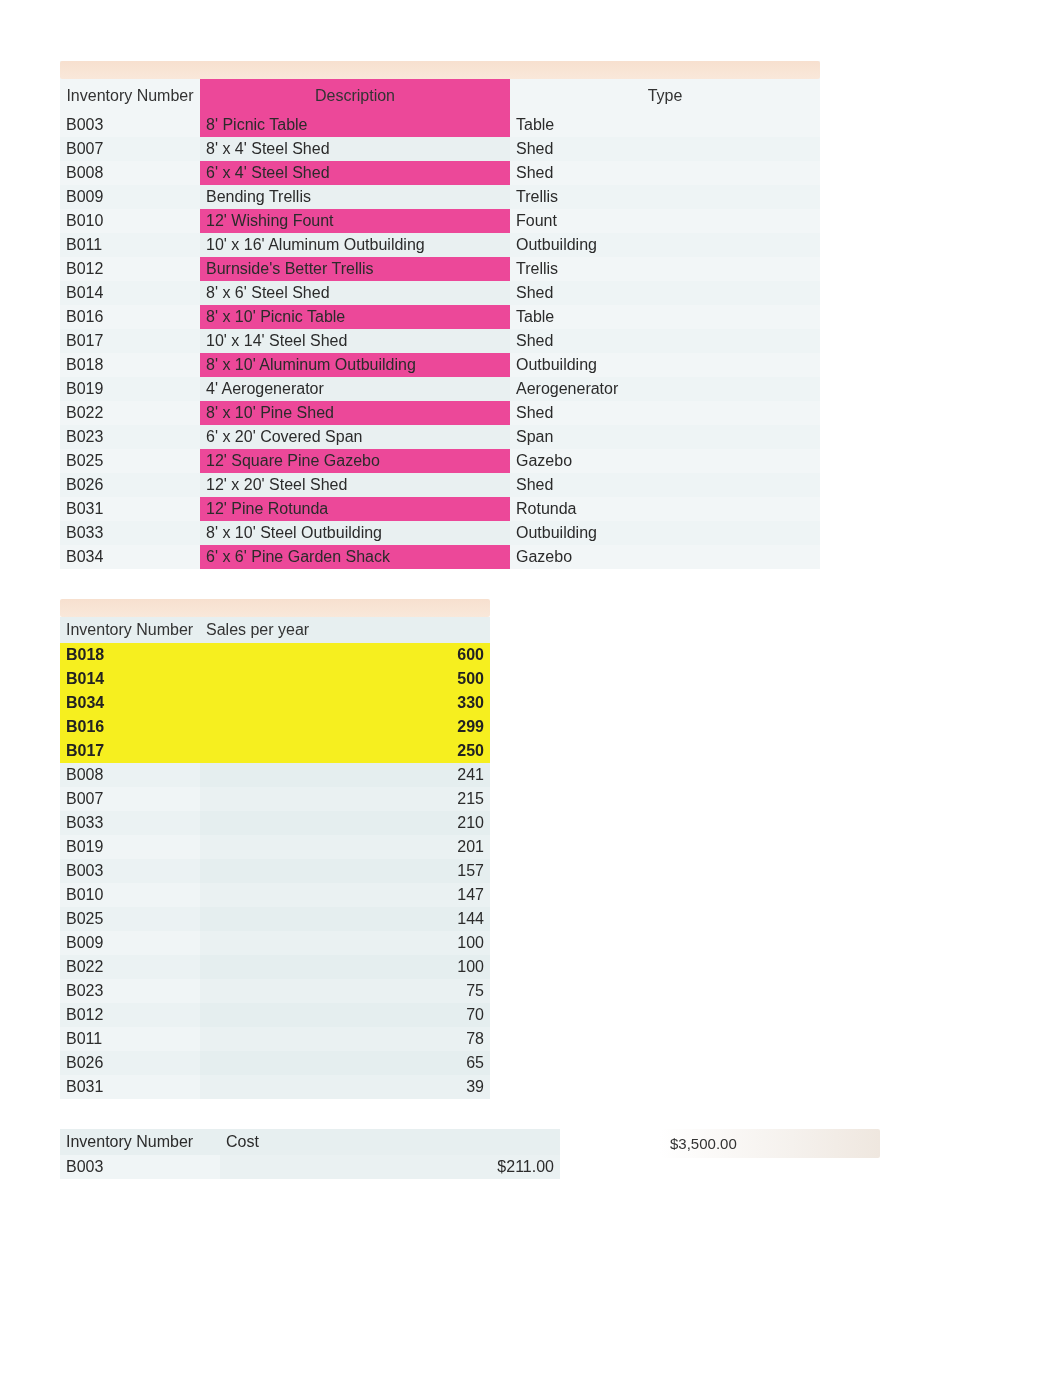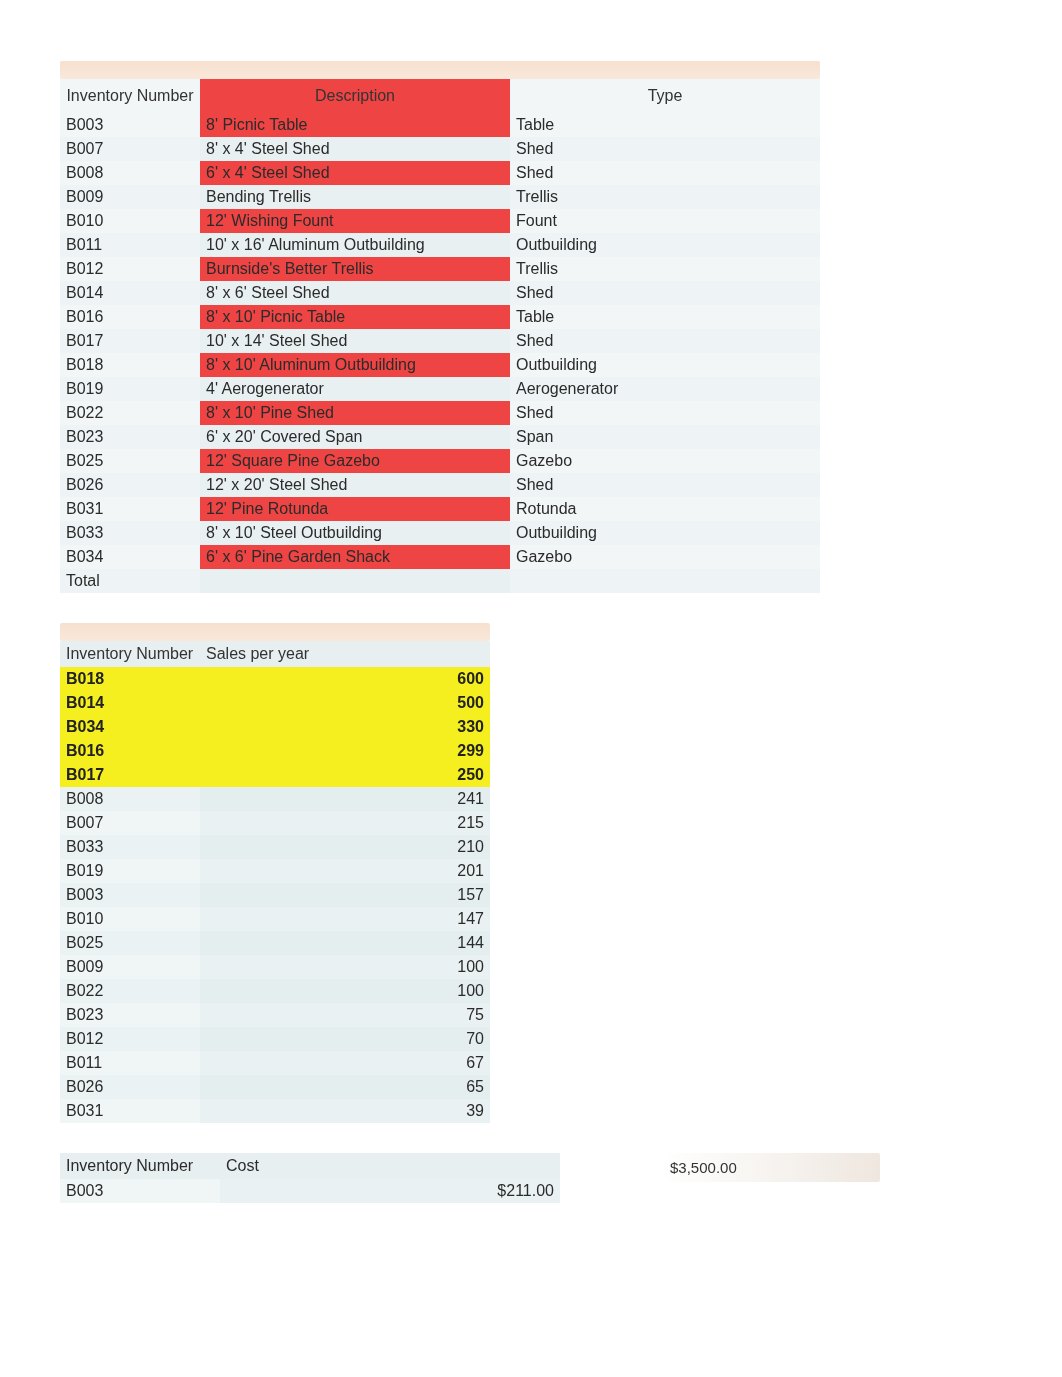--- a/index.html
+++ b/index.html
@@ -40,21 +40,21 @@
   .t1-header td {
     background: #dcebec;
     text-align: center;
     padding: 8px 4px;
     color: #333;
   }
   .t1 col.c-inv { width: 140px; }
   .t1 col.c-desc { width: 310px; }
   .t1 col.c-type { width: 310px; }
   .t1 tbody tr td:nth-child(1) { background:#f2f6f7; }
-  .t1 tbody tr td:nth-child(2) { background:#ef4444; }
+  .t1 tbody tr td:nth-child(2) { background:#ec4899; }
   .t1 tbody tr td:nth-child(3) { background:#f2f6f7; }
   .t1 tbody.data tr:nth-child(odd) td { filter:brightness(1.0);}
   .t1 tbody.data tr:nth-child(even) td:nth-child(1){background:#eef4f5;}
   .t1 tbody.data tr:nth-child(even) td:nth-child(2){background:#e9f0f1;}
   .t1 tbody.data tr:nth-child(even) td:nth-child(3){background:#eef4f5;}
   .t1 tbody.data td { padding:1px 6px; line-height:22px;}
   
   .t2 { width: 430px; }
   .t2 col.c-inv { width:140px;}
   .t2 col.c-val { width:290px;}
@@ -205,25 +205,20 @@
           <tr>
             <td>B033</td>
             <td>8' x 10' Steel Outbuilding</td>
             <td>Outbuilding</td>
           </tr>
           <tr>
             <td>B034</td>
             <td>6' x 6' Pine Garden Shack</td>
             <td>Gazebo</td>
           </tr>
-          <tr>
-            <td>Total</td>
-            <td></td>
-            <td></td>
-          </tr>
         </tbody>
     </table>
   </div>
 
   <div class="block">
     <table class="t2">
       <colgroup>
           <col class="c-inv">
           <col class="c-val">
         </colgroup>
@@ -298,21 +293,21 @@
           <tr>
             <td>B023</td>
             <td>75</td>
           </tr>
           <tr>
             <td>B012</td>
             <td>70</td>
           </tr>
           <tr>
             <td>B011</td>
-            <td>67</td>
+            <td>78</td>
           </tr>
           <tr>
             <td>B026</td>
             <td>65</td>
           </tr>
           <tr>
             <td>B031</td>
             <td>39</td>
           </tr>
         </tbody>

